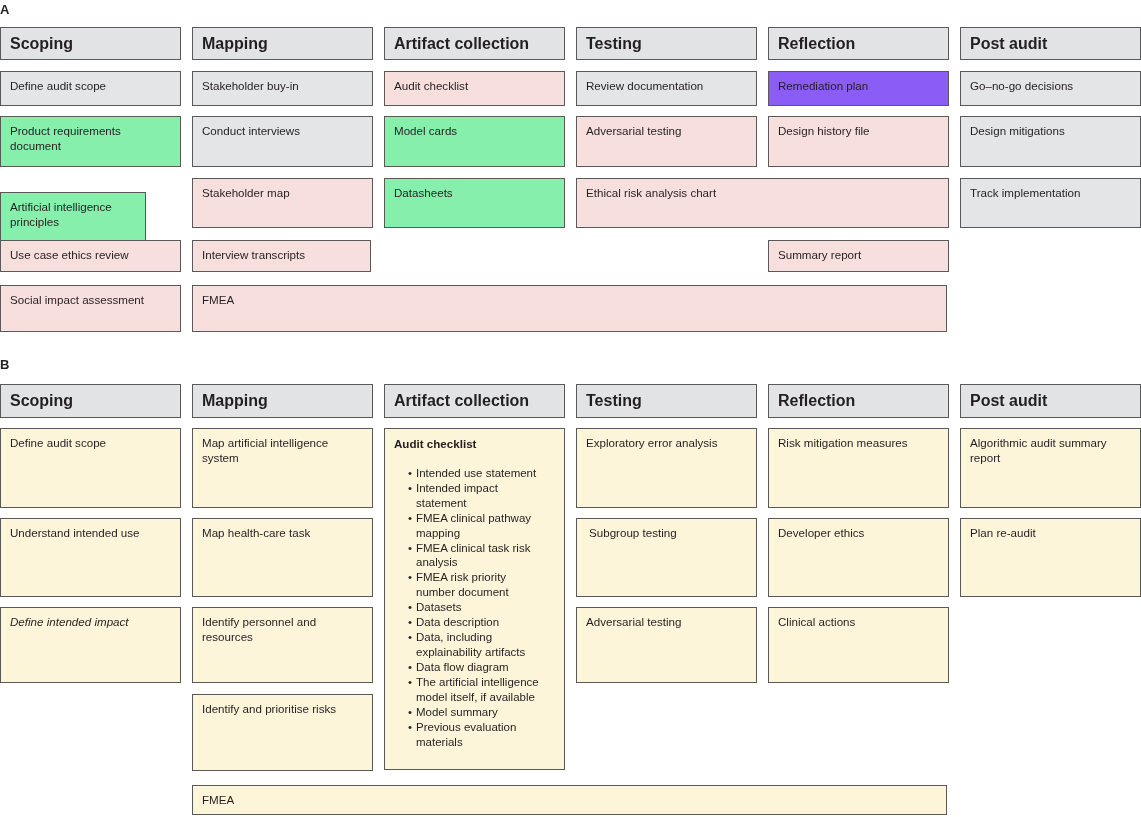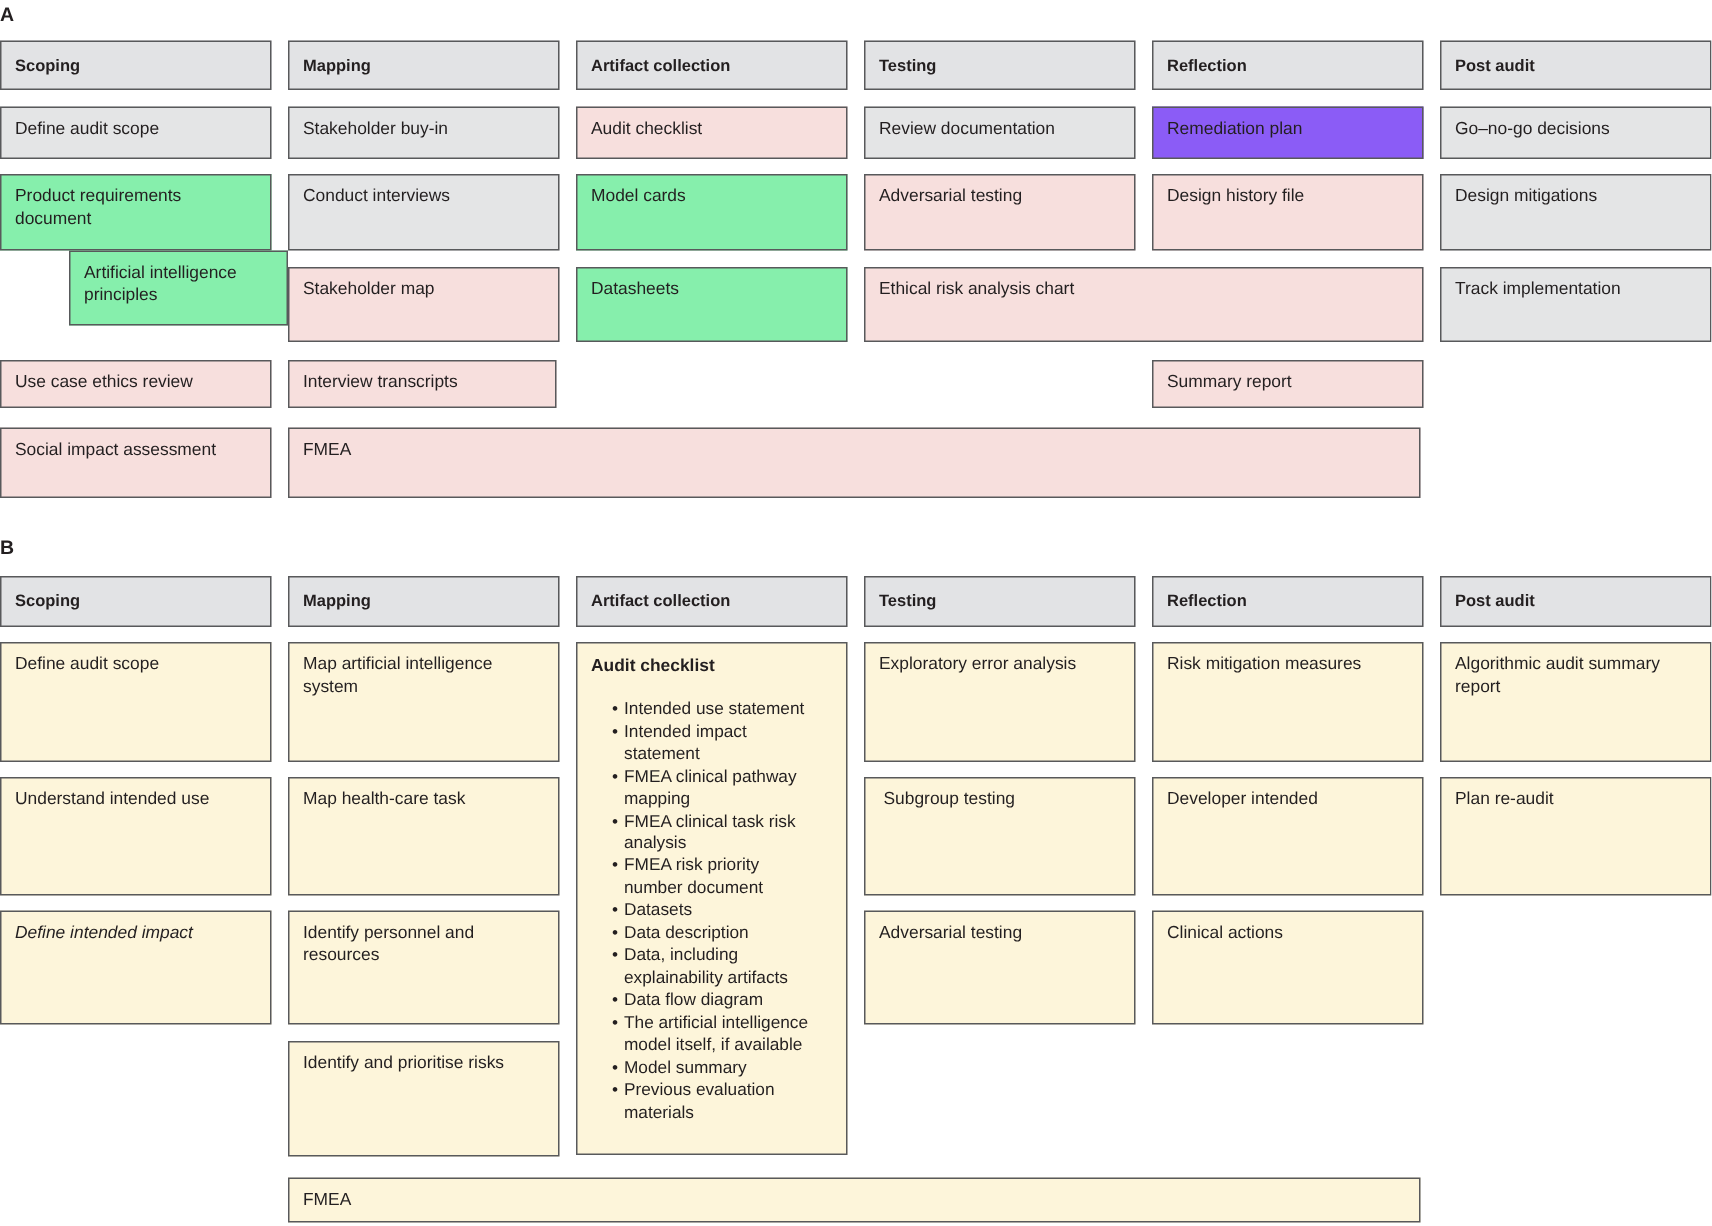--- a/index.html
+++ b/index.html
@@ -27,21 +27,21 @@
     background:#e6e7e8;
     padding:7px 9px 6px 9px;
     font-size:11.6px;
     line-height:1.28;
     color:#231f20;
     overflow:hidden;
   }
   .box.header{
     background:#e2e3e5;
     font-weight:700;
-    font-size:11px;
+    font-size:16px;
     display:flex;align-items:center;
   }
   .box.grey{background:#e4e5e6;}
   .box.pink{background:#f7dfdd;}
   .box.blue{background:#86efac;}
   .box.green{background:#8b5cf6;}
   .box.yellow{background:#fdf5da;}
 
   .cl-title{font-weight:700;font-size:11.6px;display:block;margin-bottom:1px;}
   ul.checklist{
@@ -80,21 +80,21 @@
     </div>
   <div class="box header" style="left:768px; top:27px; width:181px; height:33px;">
       <span>Reflection</span>
     </div>
   <div class="box header" style="left:960px; top:27px; width:181px; height:33px;">
       <span>Post audit</span>
     </div>
 
   <div class="box grey" style="left:0px; top:71px;  width:181px; height:35px;">Define audit scope</div>
   <div class="box blue" style="left:0px; top:116px; width:181px; height:51px;">Product requirements document</div>
-  <div class="box blue" style="left:0px; top:167px; width:146px; height:50px;margin-left:46px;">Artificial intelligence principles</div>
+  <div class="box blue" style="left:0px; top:192px; width:146px; height:50px;">Artificial intelligence principles</div>
   <div class="box pink" style="left:0px; top:240px; width:181px; height:32px;">Use case ethics review</div>
   <div class="box pink" style="left:0px; top:285px; width:181px; height:47px;">Social impact assessment</div>
 
   <div class="box grey" style="left:192px; top:71px;  width:181px; height:35px;">Stakeholder buy-in</div>
   <div class="box grey" style="left:192px; top:116px; width:181px; height:51px;">Conduct interviews</div>
   <div class="box pink" style="left:192px; top:178px; width:181px; height:50px;">Stakeholder map</div>
   <div class="box pink" style="left:192px; top:240px; width:179px; height:32px;">Interview transcripts</div>
   <div class="box pink" style="left:192px; top:285px; width:755px; height:47px;">FMEA</div>
 
   <div class="box pink" style="left:384px; top:71px;  width:181px; height:35px;">Audit checklist</div>
@@ -161,20 +161,20 @@
       <li>Model summary</li>
       <li>Previous evaluation materials</li>
     </ul>
   </div>
 
   <div class="box yellow" style="left:576px; top:73px;  width:181px; height:80px;">Exploratory error analysis</div>
   <div class="box yellow" style="left:576px; top:163px; width:181px; height:79px;padding-left:12px;">Subgroup testing</div>
   <div class="box yellow" style="left:576px; top:252px; width:181px; height:76px;">Adversarial testing</div>
 
   <div class="box yellow" style="left:768px; top:73px;  width:181px; height:80px;">Risk mitigation measures</div>
-  <div class="box yellow" style="left:768px; top:163px; width:181px; height:79px;">Developer intended</div>
+  <div class="box yellow" style="left:768px; top:163px; width:181px; height:79px;">Developer ethics</div>
   <div class="box yellow" style="left:768px; top:252px; width:181px; height:76px;">Clinical actions</div>
 
   <div class="box yellow" style="left:960px; top:73px;  width:181px; height:80px;">Algorithmic audit summary report</div>
   <div class="box yellow" style="left:960px; top:163px; width:181px; height:79px;">Plan re-audit</div>
 
   <div class="box yellow" style="left:192px; top:430px; width:755px; height:30px;">FMEA</div>
 </div>
 
 </body></html>

